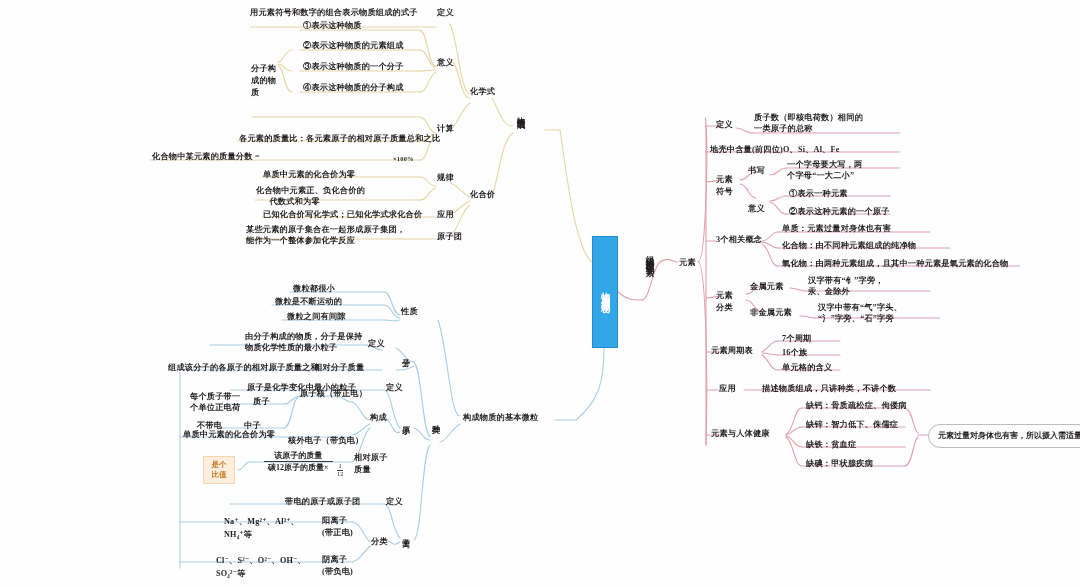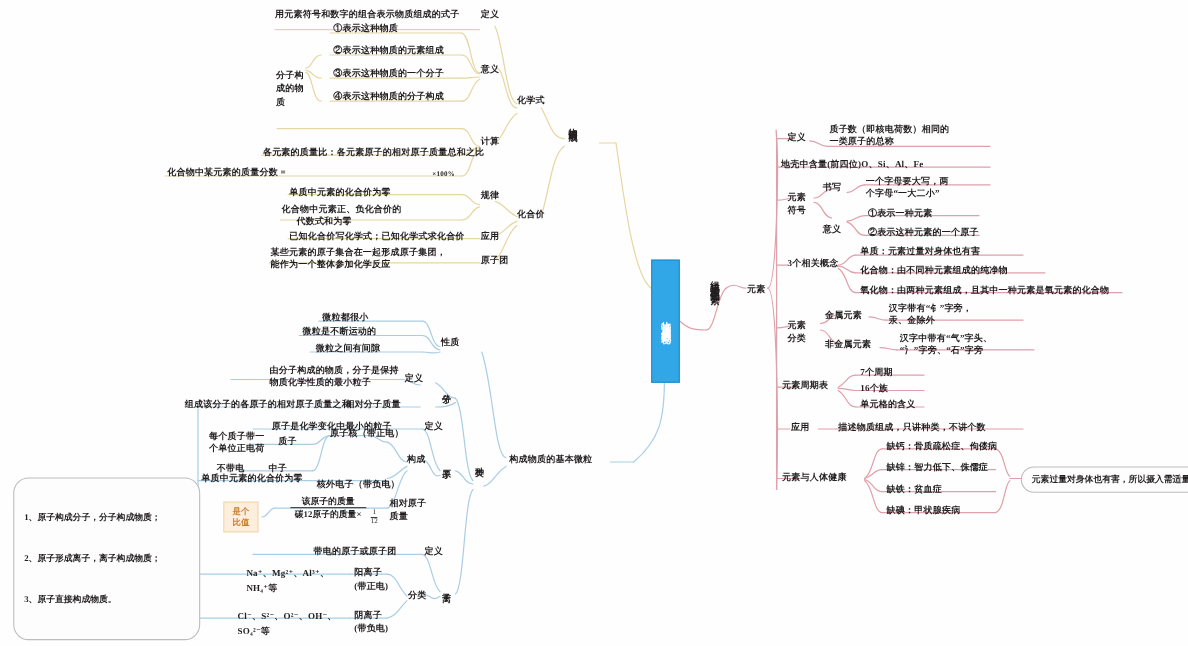--- a/index.html
+++ b/index.html
@@ -409,19 +409,14 @@
   <div class="nd" style="left:371px;top:537px;">分类</div>
   <div class="nd" style="left:322px;top:515px;line-height:1.45;">阳离子
 (带正电)</div>
   <div class="nd" style="left:224px;top:515px;line-height:1.6;">Na⁺、Mg²⁺、Al³⁺、
 NH₄⁺等</div>
   <div class="nd" style="left:322px;top:554px;line-height:1.45;">阴离子
 (带负电)</div>
   <div class="nd" style="left:216px;top:554px;line-height:1.6;">Cl⁻、S²⁻、O²⁻、OH⁻、
 SO₄²⁻等</div>
 
-  <div class="pill" style="left:12px;top:434px;width:150px;">
-    <div>1、原子构成分子，分子构成物质；</div>
-    <div>2、原子形成离子，离子构成物质；</div>
-    <div>3、原子直接构成物质。</div>
-  </div>
 
 </div>
 
 </body></html>

